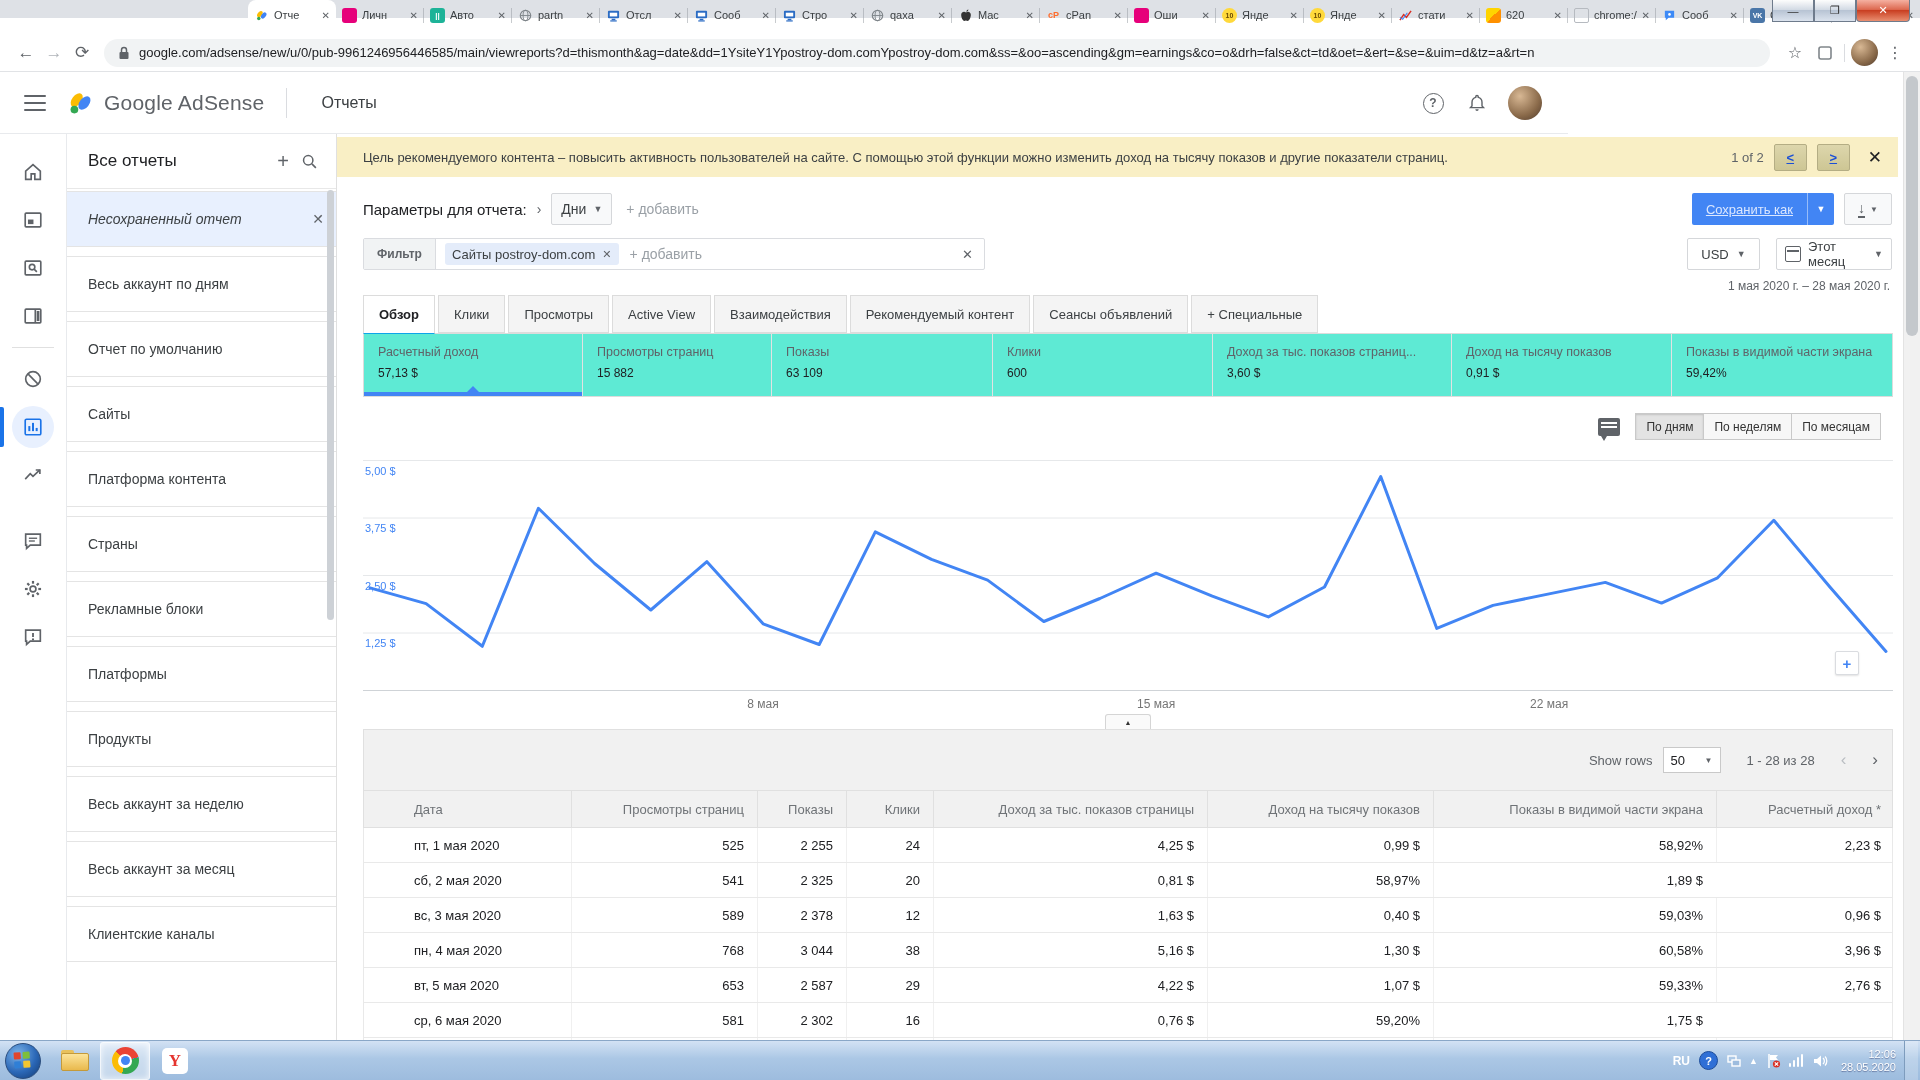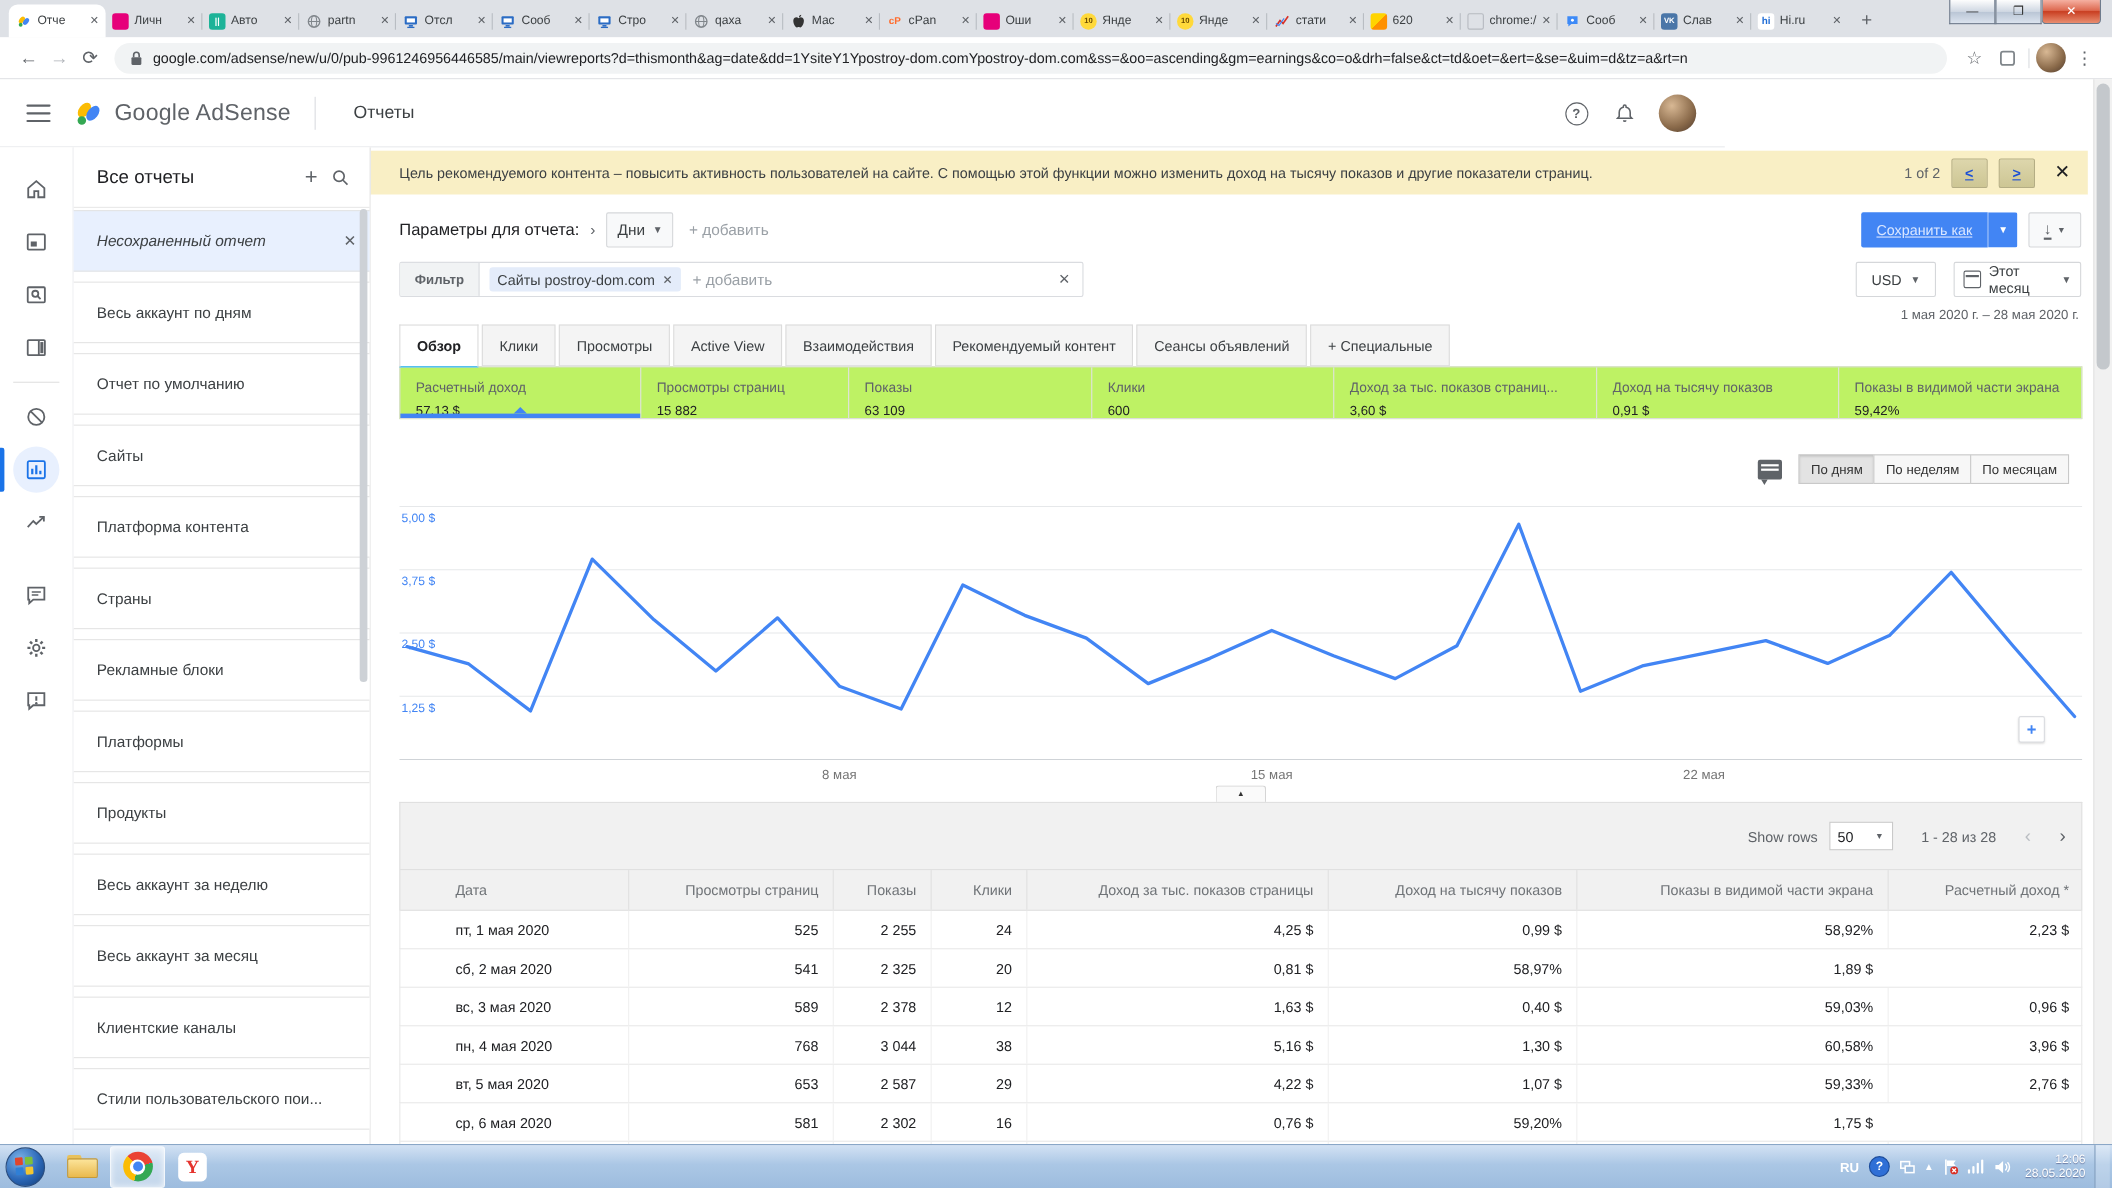--- a/index.html
+++ b/index.html
@@ -1,19 +1,19 @@
 <!DOCTYPE html>
 <html><head>
 <meta charset="utf-8">
 <style>
   html,body{margin:0;padding:0;background:#000;}
   .screen{position:relative;width:1920px;height:1080px;background:#fff;overflow:hidden;
           font-family:"Liberation Sans","DejaVu Sans",sans-serif;-webkit-font-smoothing:antialiased;}
   
-  .tabstrip{position:absolute;left:0;top:0;width:1920px;height:34px;background:#dee1e6;display:flex;align-items:flex-end;padding-left:8px;box-sizing:border-box;}
+  .tabstrip{position:absolute;left:0;top:0;width:1920px;height:18px;background:#dee1e6;display:flex;align-items:flex-end;padding-left:8px;box-sizing:border-box;flex-direction:column;}
   .tab{position:relative;width:88px;height:30px;display:flex;align-items:center;padding:0 6px;box-sizing:border-box;color:#3c4043;font-size:11px;flex:none;}
   .tab .sep{position:absolute;right:0;top:8px;width:1px;height:15px;background:#9aa0a6;opacity:.55;}
   .tab.active{background:#fff;border-radius:8px 8px 0 0;height:30px;z-index:2;}
   .tab .tlabel{flex:1;overflow:hidden;white-space:nowrap;margin-left:5px;}
   .tab .tclose{font-size:10px;color:#5f6368;margin-left:2px;}
   .fav{width:15px;height:15px;flex:none;display:flex;align-items:center;justify-content:center;font-weight:bold;border-radius:3px;overflow:hidden;box-sizing:border-box;}
   .newtab{width:26px;height:26px;margin:0 0 2px 4px;display:flex;align-items:center;justify-content:center;font-size:17px;color:#5f6368;flex:none;}
   .winctl{position:absolute;top:0;right:10px;height:22px;display:flex;z-index:30;}
   .winctl .wbtn{width:42px;height:22px;background:linear-gradient(#fdfdfd,#cfd7e2 50%,#b8c4d4 50%,#dbe3ee);border:1px solid #6e7b8c;border-top:none;display:flex;align-items:center;justify-content:center;font-size:11px;color:#333;box-sizing:border-box;}
   .winctl .wbtn.close{width:54px;background:linear-gradient(#f5b0a1,#dd6950 45%,#c93f22 50%,#e98e70);color:#fff;font-weight:bold;border-radius:0 0 4px 4px;}
@@ -87,21 +87,21 @@
   .usd-btn{position:absolute;top:61px;right:138px;width:73px;height:32px;border:1px solid #d5d7da;border-radius:2px;background:#fff;display:flex;align-items:center;justify-content:center;font-size:13px;color:#3c4043;box-sizing:border-box;}
   .usd-btn .caret{margin-left:8px;font-size:9px;color:#5f6368;}
   .period-btn{position:absolute;top:61px;right:6px;width:116px;height:32px;border:1px solid #d5d7da;border-radius:2px;background:#fff;display:flex;align-items:center;padding:0 8px;font-size:13px;color:#3c4043;box-sizing:border-box;}
   .cal-ico{width:14px;height:14px;border:1.5px solid #5f6368;border-radius:2px;position:relative;margin-right:7px;flex:none;}
   .cal-ico::after{content:"";position:absolute;left:1px;right:1px;top:3px;height:2px;background:#5f6368;}
   .period-btn .caret{margin-left:auto;font-size:9px;color:#5f6368;}
   .daterange{position:absolute;top:102px;right:8px;font-size:12px;color:#5f6368;}
   .viewtabs{position:absolute;left:26px;top:118px;display:flex;z-index:2;}
   .vtab{height:38px;display:flex;align-items:center;padding:0 15px;background:#f4f4f4;border:1px solid #dcdcdc;margin-right:3px;font-size:13px;color:#3c4043;box-sizing:border-box;}
   .vtab.active{background:#fff;border-bottom:1px solid #0ea5e9;height:39px;color:#202124;font-weight:bold;}
-  .cards{position:absolute;left:26px;top:156px;width:1530px;height:48px;border:1px solid #dcdcdc;display:flex;box-sizing:border-box;background:#bef264;z-index:1;}
+  .cards{position:absolute;left:26px;top:156px;width:1530px;height:64px;border:1px solid #dcdcdc;display:flex;box-sizing:border-box;background:#5eead4;z-index:1;}
   .card{position:relative;border-right:1px solid #e2e2e2;box-sizing:border-box;padding:11px 0 0 14px;flex:none;}
   .card:last-child{border-right:none;}
   .card .clabel{font-size:12.5px;color:#5f6368;margin-bottom:7px;white-space:nowrap;overflow:hidden;}
   .card .cvalue{font-size:12px;color:#202124;}
   .card.sel .bar{position:absolute;left:0;right:0;bottom:0;height:4px;background:#4285f4;}
   .card.sel .notch{position:absolute;bottom:4px;left:50%;margin-left:-6px;width:0;height:0;border-left:6px solid transparent;border-right:6px solid transparent;border-bottom:6px solid #4285f4;}
   .granularity{position:absolute;top:236px;right:17px;display:flex;align-items:center;}
   .comment-ico{width:22px;height:18px;background:#5f6368;border-radius:2px;position:relative;margin-right:16px;}
   .comment-ico::before{content:"";position:absolute;left:3px;top:4px;width:16px;height:2px;background:#fff;box-shadow:0 4px 0 #fff;}
   .comment-ico::after{content:"";position:absolute;left:3px;bottom:-5px;border-left:3px solid transparent;border-right:3px solid transparent;border-top:5px solid #5f6368;}
@@ -520,23 +520,20 @@
           <span>Продукты</span>
         </div>
         <div class="ritem">
           <span>Весь аккаунт за неделю</span>
         </div>
         <div class="ritem">
           <span>Весь аккаунт за месяц</span>
         </div>
         <div class="ritem">
           <span>Клиентские каналы</span>
-        </div>
-        <div class="ritem">
-          <span>Стили пользовательского пои...</span>
         </div>
       </div>
     <div class="panel-scroll">
         <div class="pthumb"></div>
       </div>
   </div>
 
   <div class="main">
     <div class="row-params">
       <span class="params-label">Параметры для отчета:</span>

